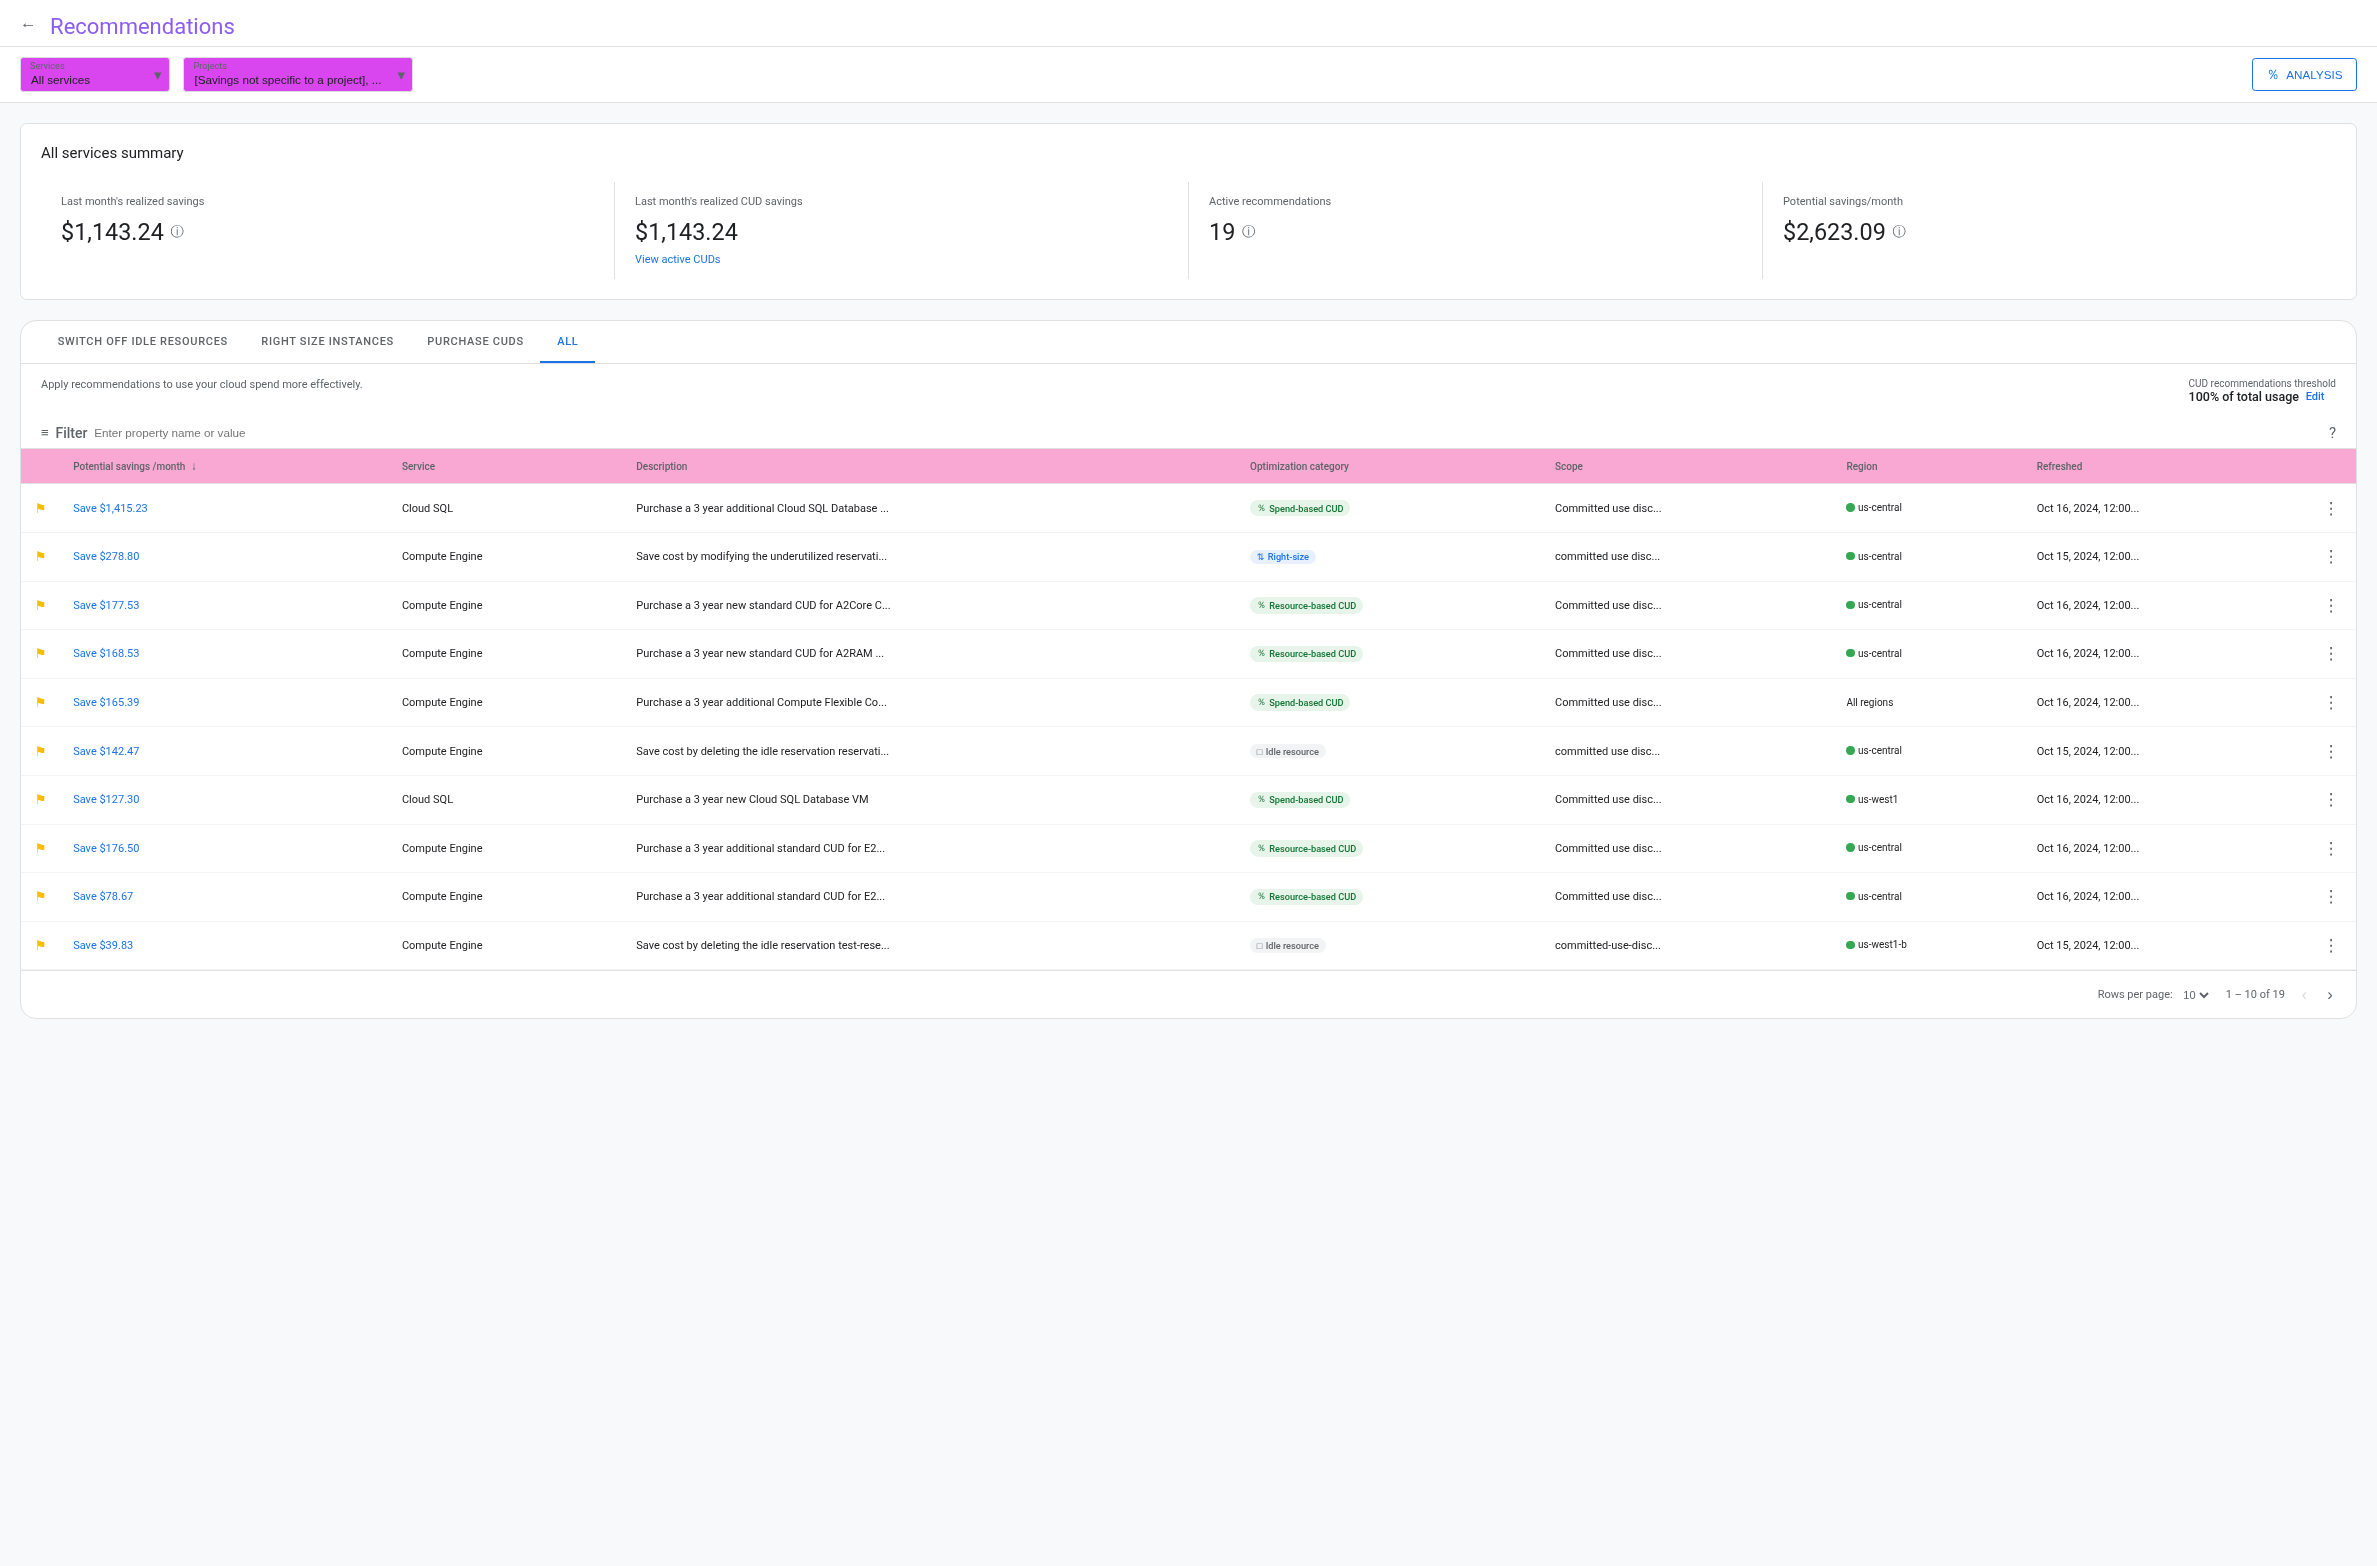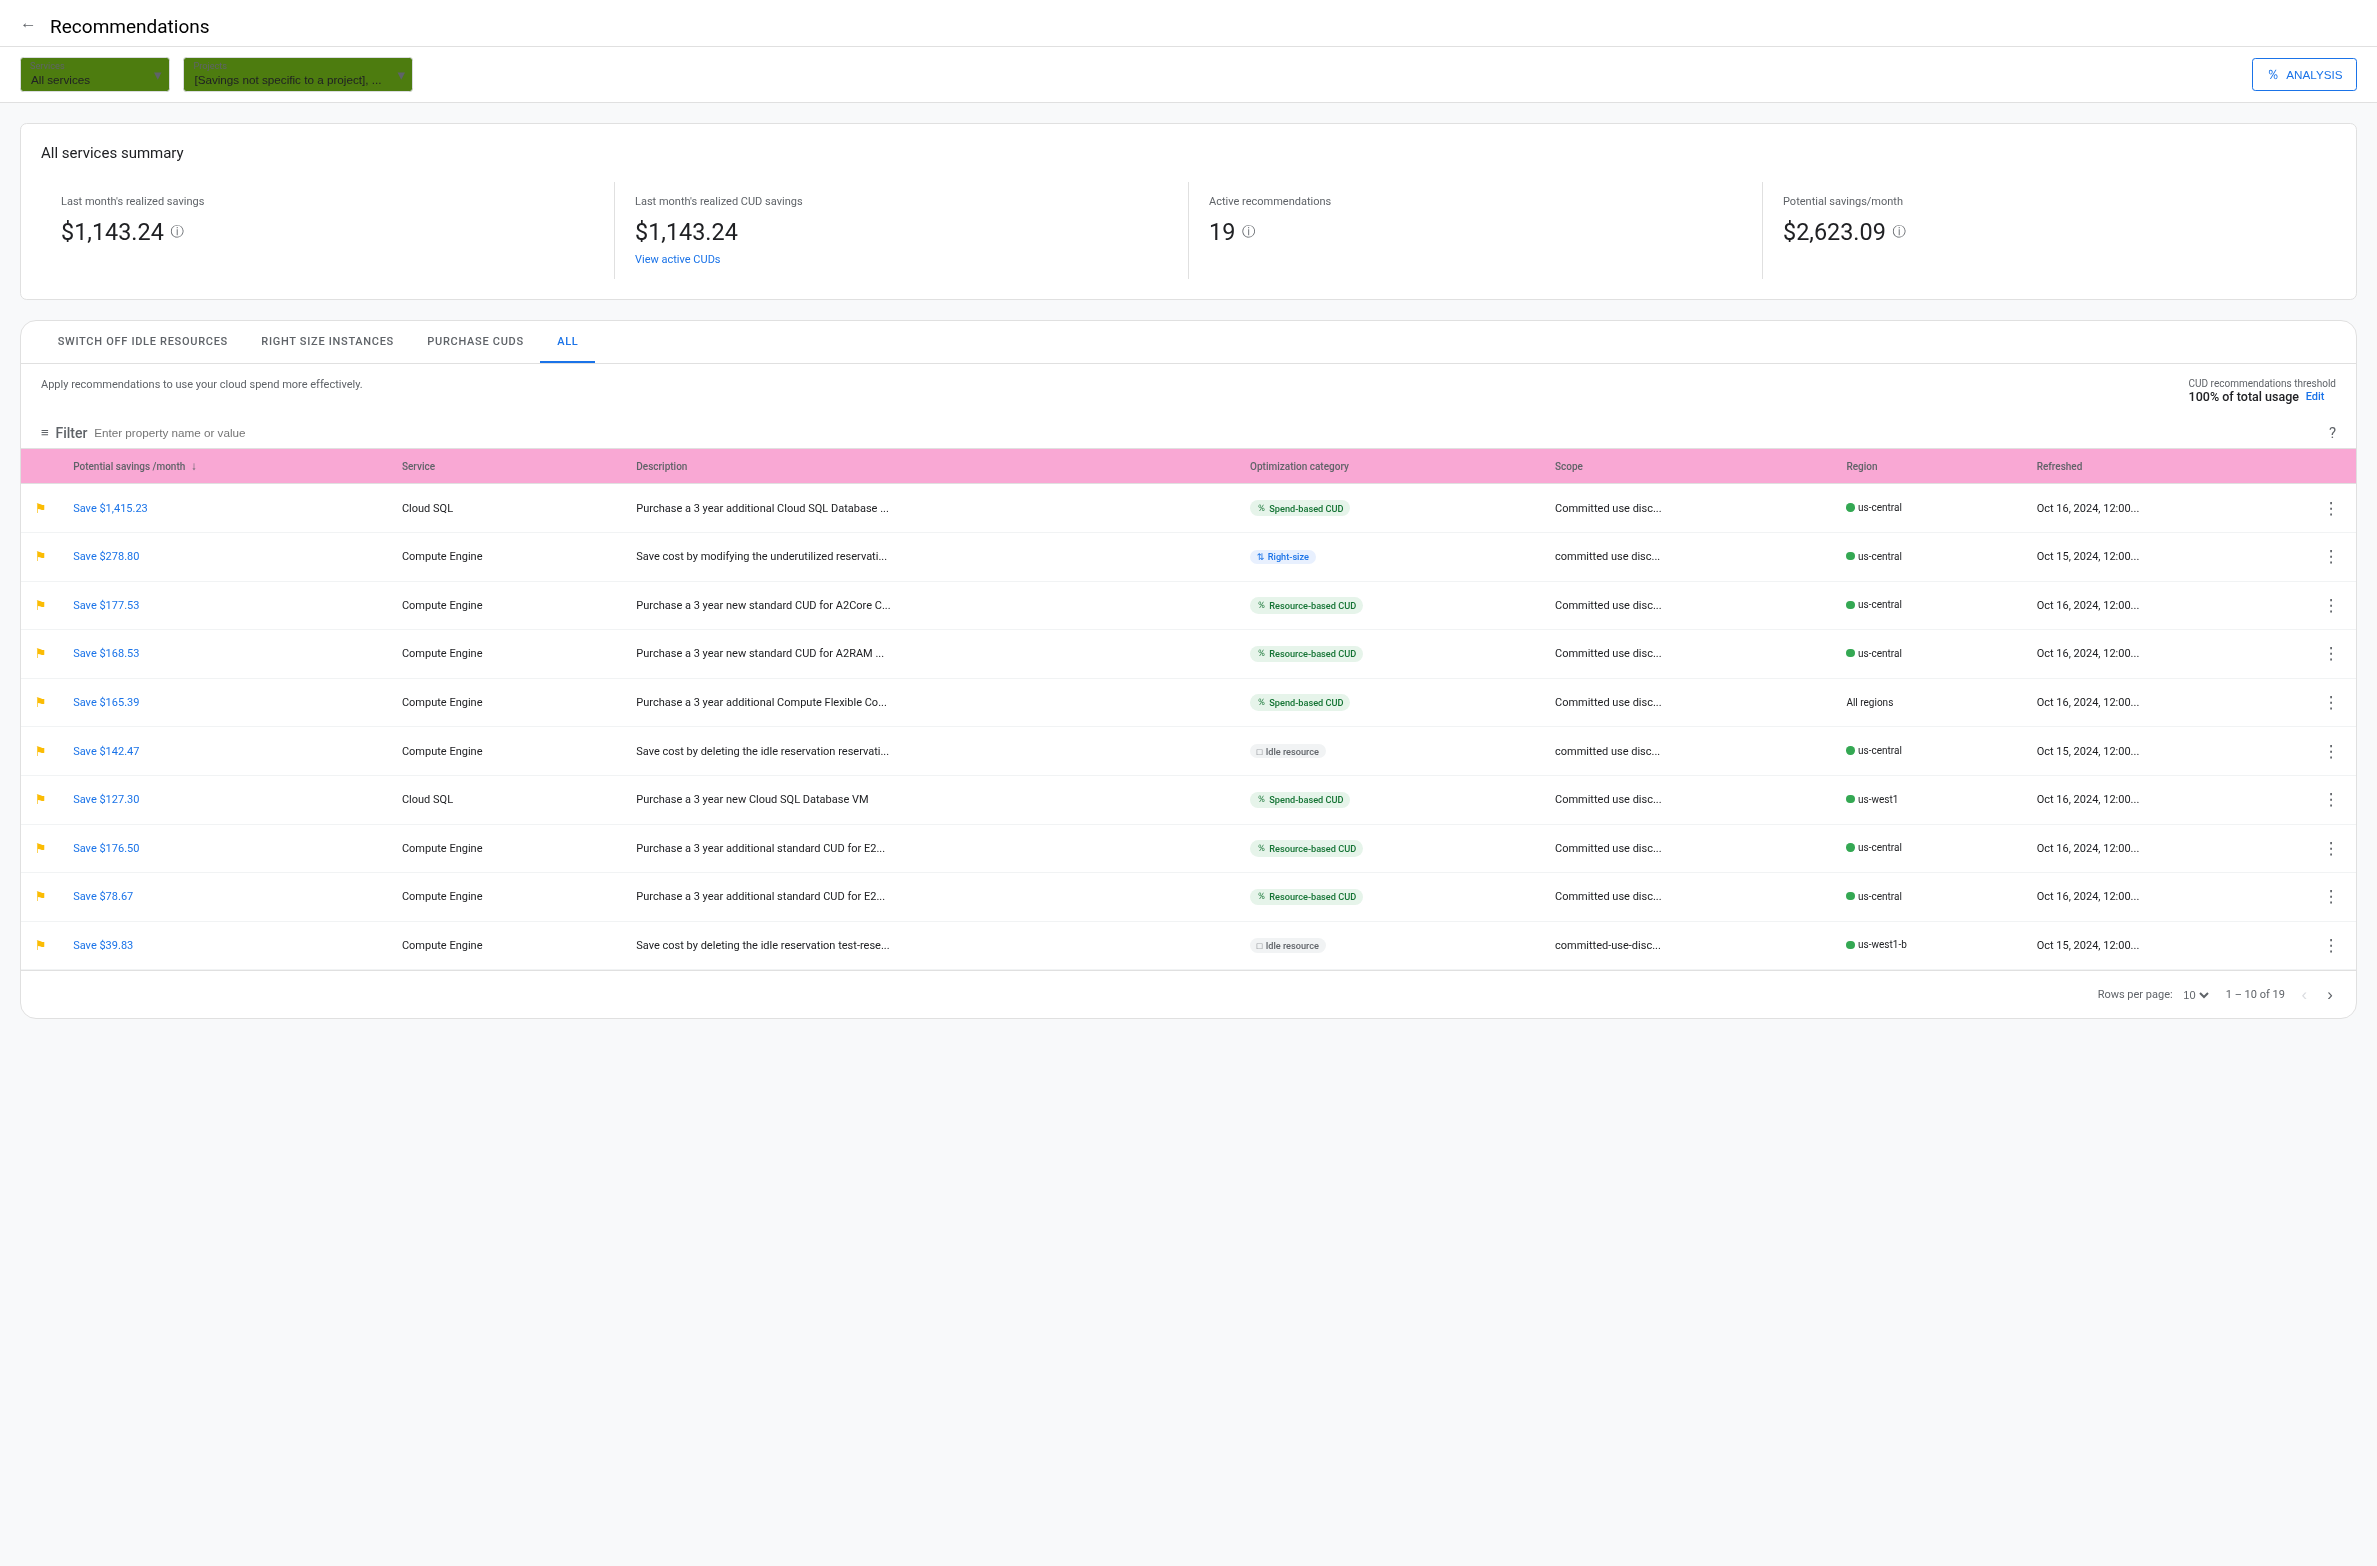--- a/index.html
+++ b/index.html
@@ -3,31 +3,31 @@
   <meta charset="utf-8">
   <style>
     * { box-sizing: border-box; margin: 0; padding: 0; }
     body { font-family: 'Google Sans', Roboto, Arial, sans-serif; font-size: 11.7px; color: #202124; background: #f8f9fa; }
     
     .top-bar {
       display: flex; align-items: center; padding: 10px 20px; background: #fff;
       border-bottom: 0.8px solid #e0e0e0; height: 47px;
     }
     .back-btn { cursor: pointer; color: #5f6368; margin-right: 13.4px; font-size: 16.7px; background: none; border: none; }
-    .page-title { font-size: 19px; font-weight: 400; color: #000000; margin-top: 7px; }
+    .page-title { font-size: 22px; font-weight: 400; color: #8b5cf6; margin-top: 7px; }
     
     .filters-bar {
       display: flex; align-items: center; padding: 10px 20px; background: #fff;
       border-bottom: 0.8px solid #e0e0e0; gap: 13.4px;
     }
     .filter-select-wrapper { position: relative; }
     .filter-select-label { font-size: 9.2px; color: #5f6368; position: absolute; top: 3.3px; left: 10px; }
     .filter-select {
       border: 0.8px solid #dadce0; border-radius: 3.3px; padding: 15px 30px 5px 10px;
-      font-size: 11.7px; color: #202124; background: #4d7c0f; cursor: pointer;
+      font-size: 11.7px; color: #202124; background: #d946ef; cursor: pointer;
       appearance: none; min-width: 150px;
     }
     .filter-select-arrow {
       position: absolute; right: 8.4px; top: 50%; transform: translateY(-50%);
       color: #5f6368; pointer-events: none; font-size: 15px;
     }
     .analysis-btn {
       margin-left: auto; display: flex; align-items: center; gap: 6.7px;
       border: 0.8px solid #1a73e8; border-radius: 3.3px; padding: 6.7px 13.4px;
       color: #1a73e8; background: #fff; cursor: pointer; font-size: 11.7px; font-weight: 500;

